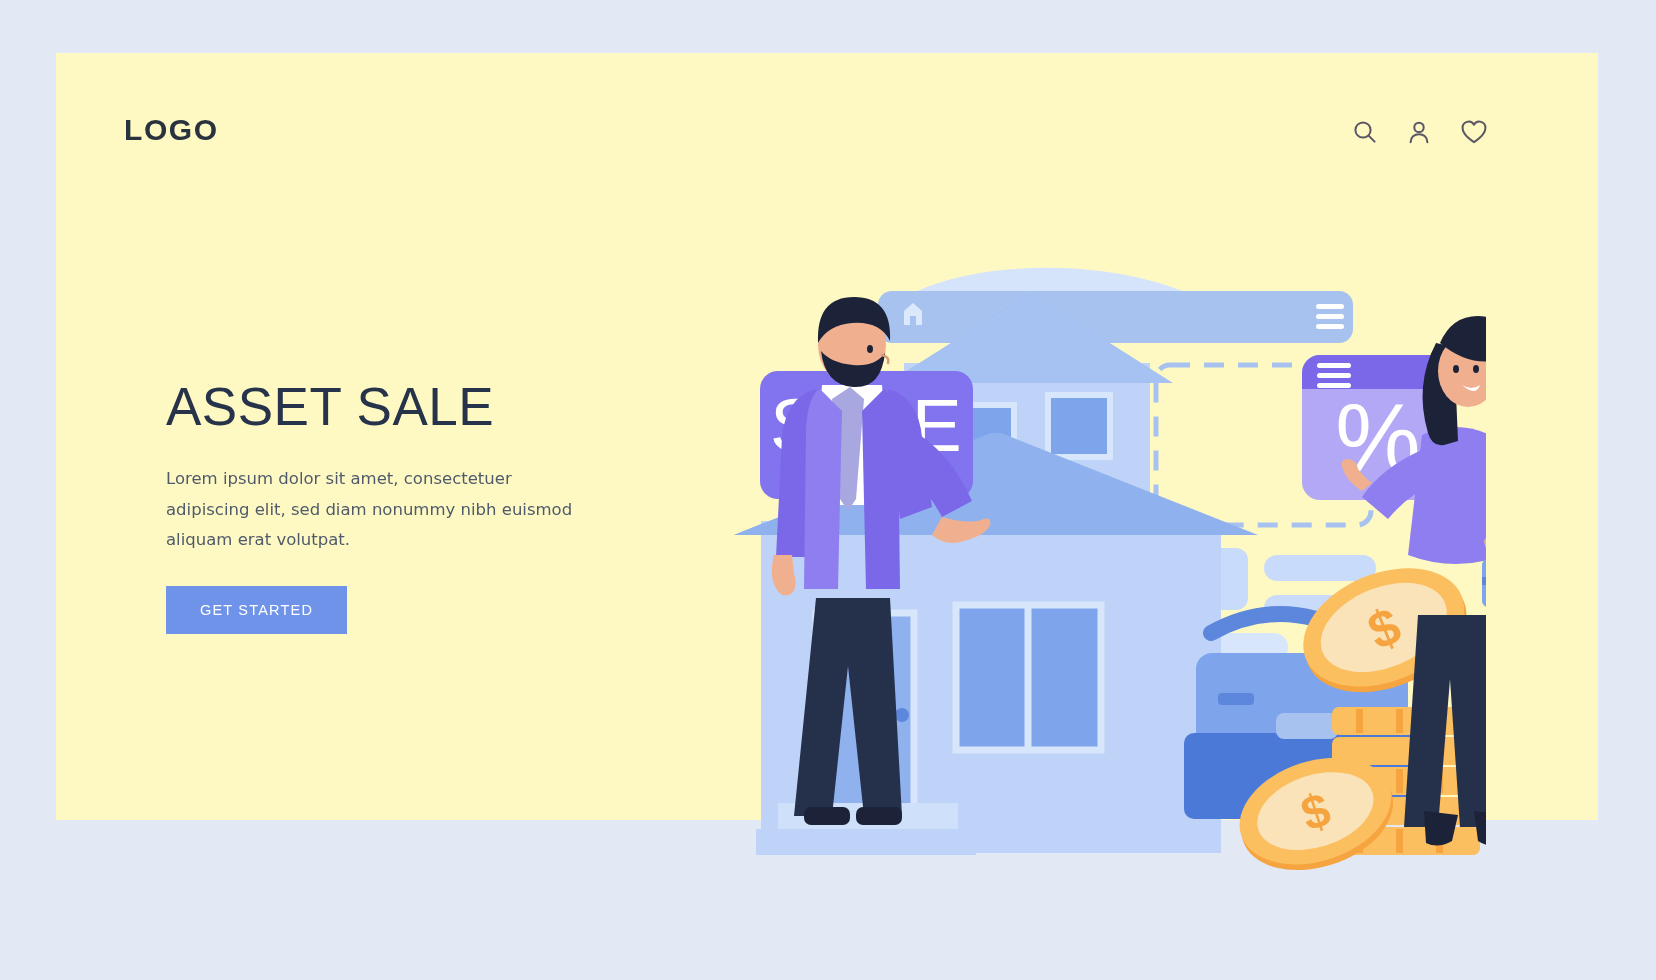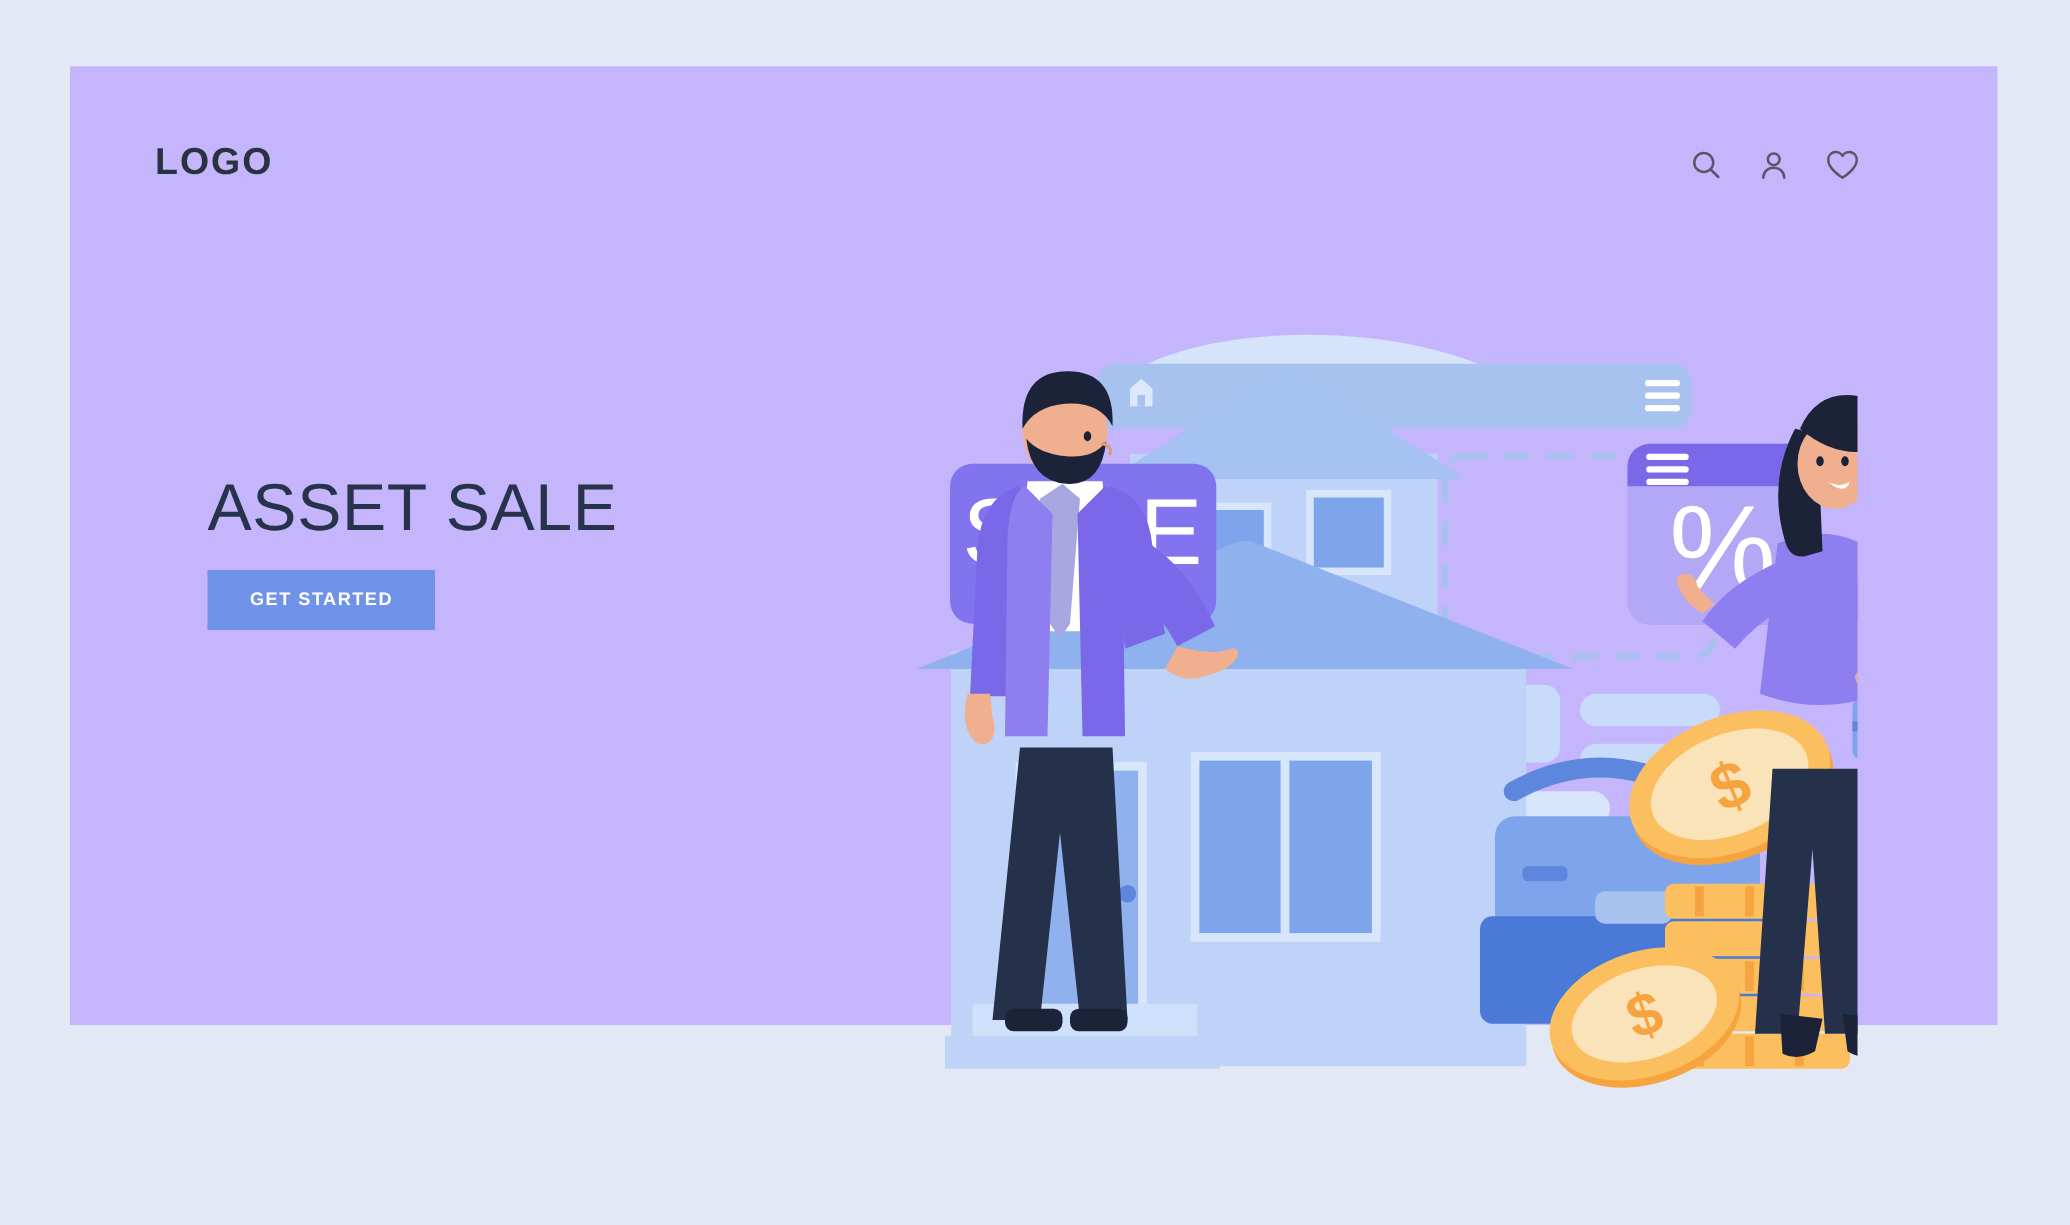--- a/index.html
+++ b/index.html
@@ -15,21 +15,21 @@
     width: 1656px;
     height: 980px;
     background: #e3e8f5;
   }
   .card {
     position: absolute;
     left: 56px;
     top: 53px;
     width: 1542px;
     height: 767px;
-    background: #c4b5fd;
+    background: #fef9c3;
   }
 
   
   .header {
     position: absolute;
     left: 0; top: 0;
     width: 100%;
     height: 160px;
   }
   .logo {
@@ -83,31 +83,30 @@
   }
   .hero-para {
     margin-top: 28px;
     font-size: 16.5px;
     line-height: 1.85;
     color: #4f5a6b;
     font-family: "DejaVu Sans", sans-serif;
     width: 425px;
   }
   .cta {
-    margin-top: 20px;
+    margin-top: 30px;
     display: inline-block;
     background: #6f93e8;
     color: #ffffff;
     border: none;
     padding: 16px 34px;
     font-size: 14.5px;
     letter-spacing: 1.2px;
     cursor: pointer;
     font-family: "Liberation Sans", sans-serif;
-    font-weight: bold;
   }
 
   
   .illus {
     position: absolute;
     left: 600px;
     top: 150px;
     width: 830px;
     height: 700px;
   }
@@ -139,20 +138,21 @@
         <span class="hicon">
           <svg width="28" height="26" viewBox="0 0 28 26" fill="none">
             <path d="M14 23.2S2.6 16.3 2.6 8.9A6.1 6.1 0 0 1 14 5.7 6.1 6.1 0 0 1 25.4 8.9c0 7.4-11.4 14.3-11.4 14.3z" stroke="#5a5663" stroke-width="2" stroke-linejoin="round"></path>
           </svg>
         </span>
       </div>
     </div>
 
     <div class="hero-text">
       <h1 class="hero-title">ASSET SALE</h1>
+      <p class="hero-para">Lorem ipsum dolor sit amet, consectetuer adipiscing elit, sed diam nonummy nibh euismod aliquam erat volutpat.</p>
       <button class="cta">GET STARTED</button>
     </div>
 
     <div class="illus">
       <svg width="830" height="700" viewBox="0 0 830 700" xmlns="http://www.w3.org/2000/svg">
 
         <g>
           <path d="M235 105 C290 55 470 48 560 105 Z" fill="#d6e4fb"></path>
           <rect x="222" y="88" width="475" height="52" rx="14" fill="#a8c2f0"></rect>
 

